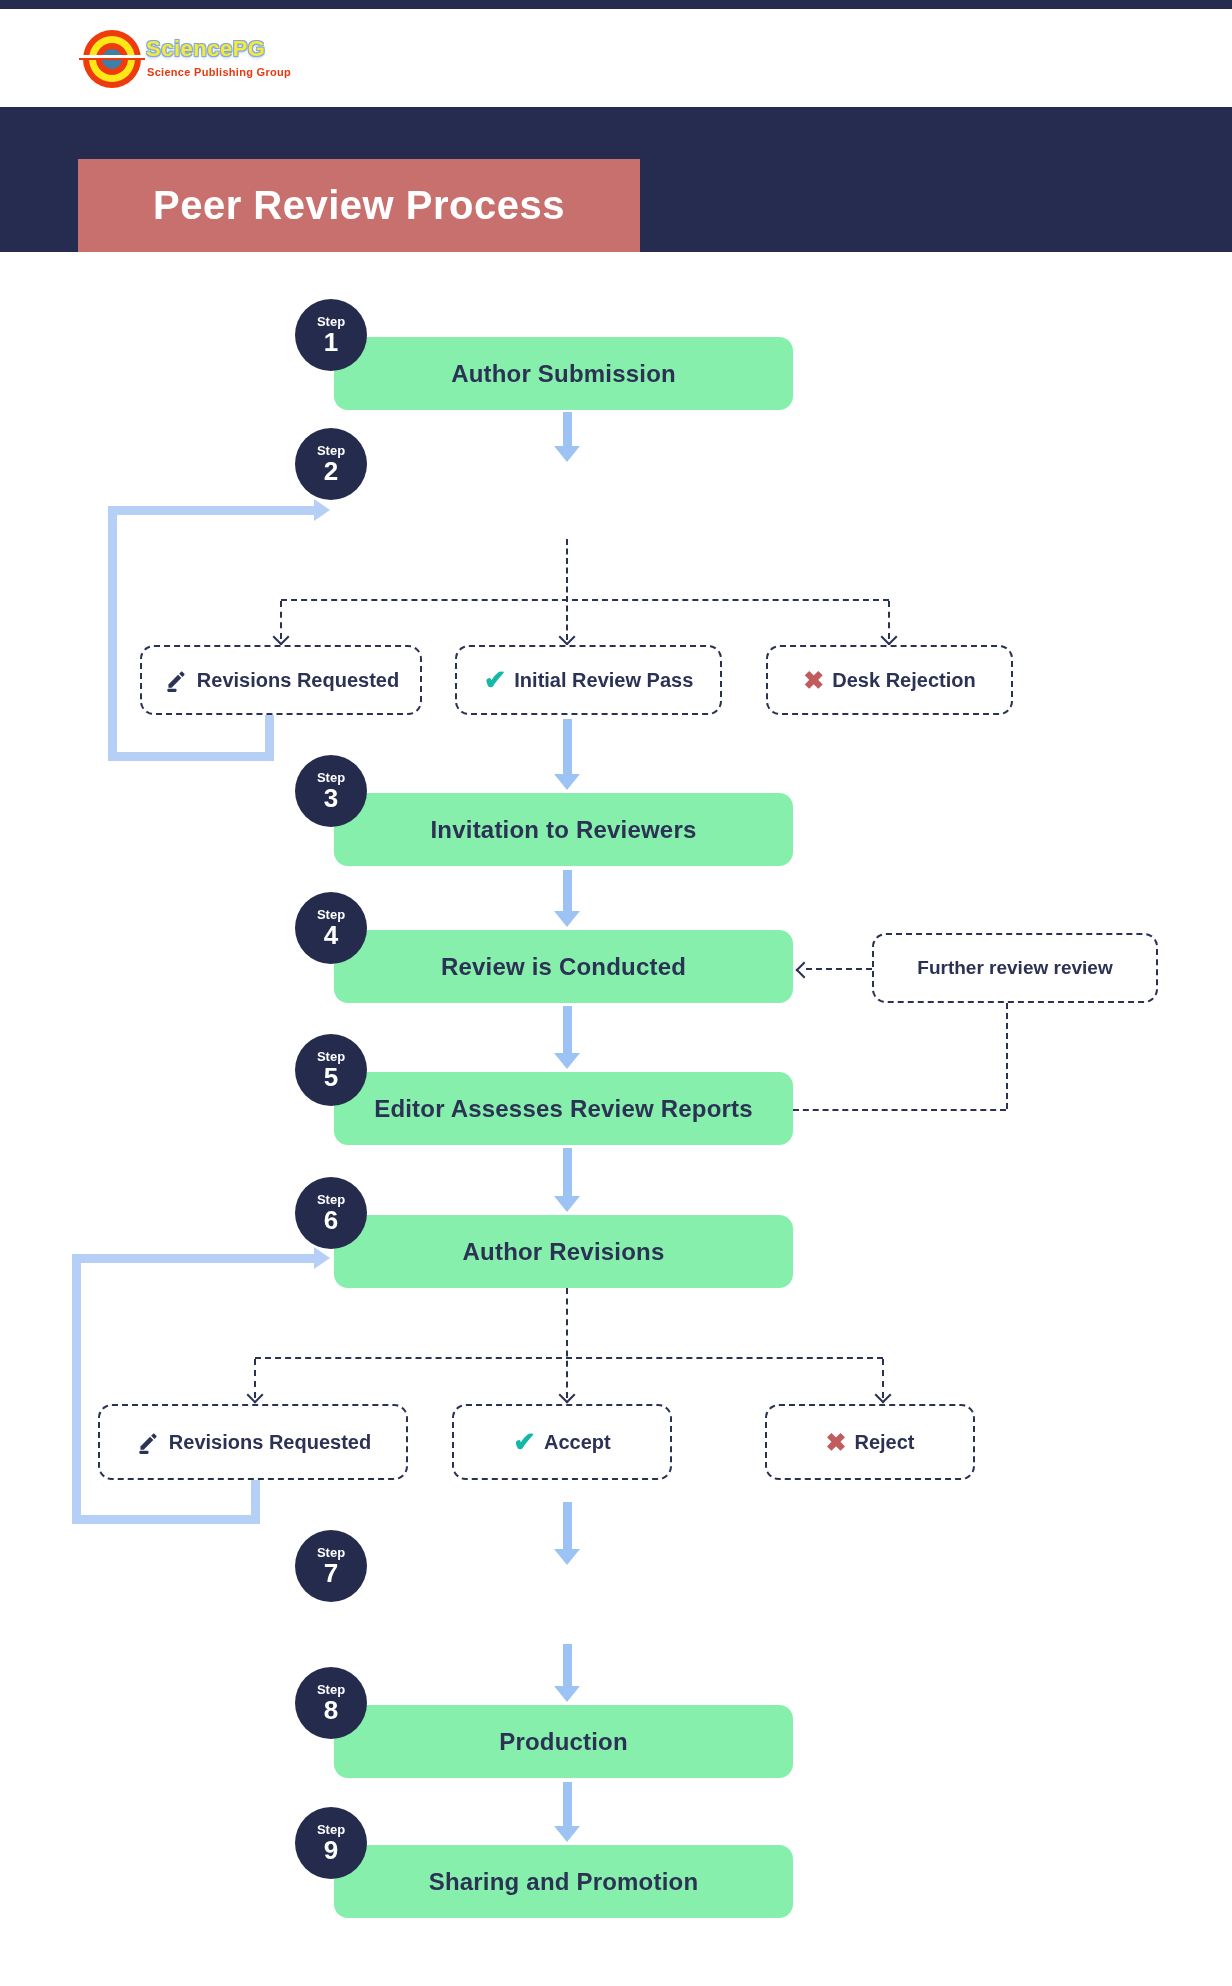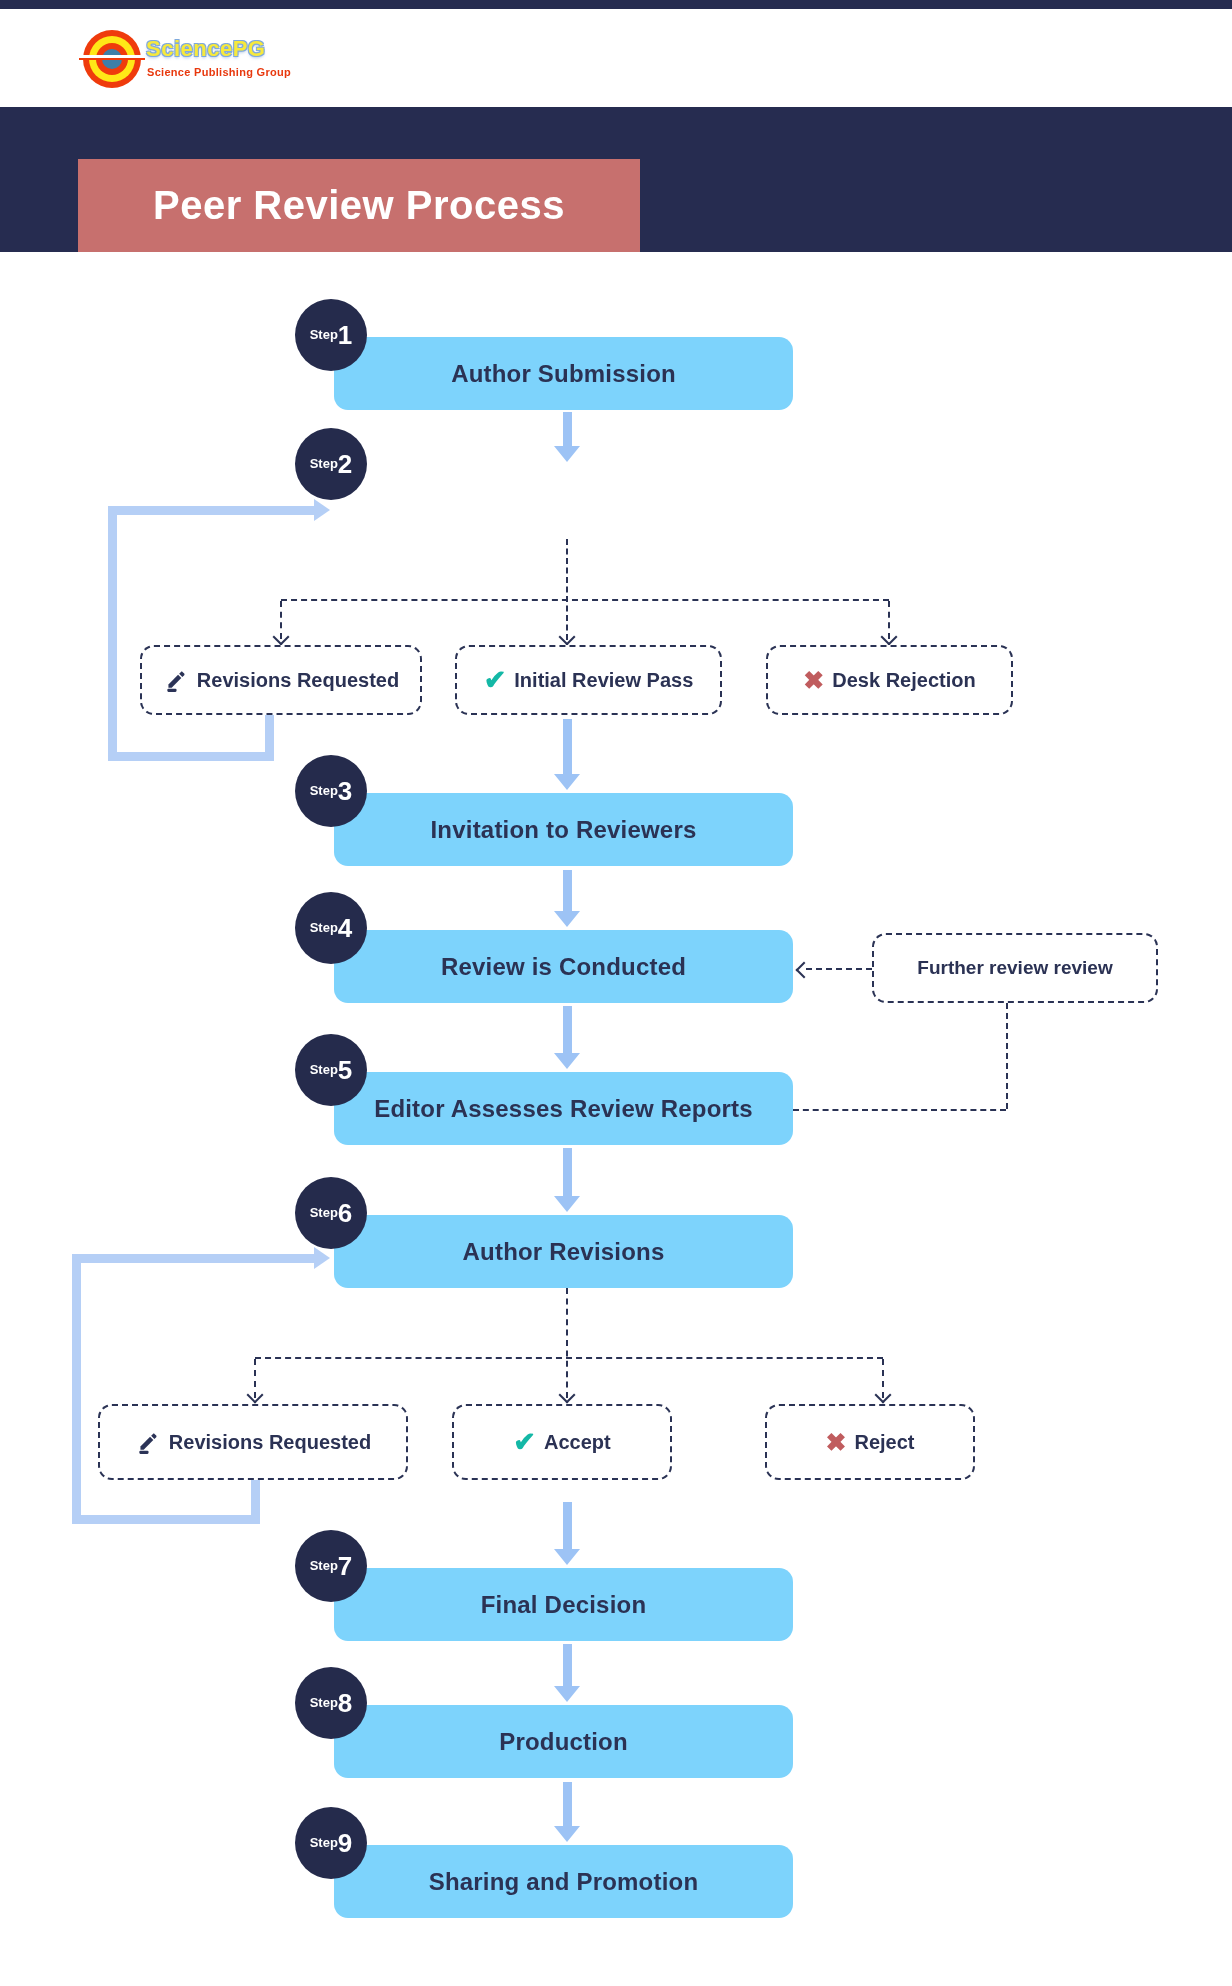--- a/index.html
+++ b/index.html
@@ -25,26 +25,26 @@
   
   .band{position:absolute;left:0;top:107px;width:1232px;height:145px;background:#262C50;}
   .title-box{
     position:absolute;left:78px;top:159px;width:562px;height:93px;background:#C7706E;
     display:flex;align-items:center;justify-content:center;
   }
   .title-box h1{margin:0;font-size:40px;font-weight:bold;color:#ffffff;letter-spacing:.5px;}
   
   .step-badge{
     position:absolute;left:295px;width:72px;height:72px;border-radius:50%;background:#252B4C;
-    display:flex;flex-direction:row;align-items:center;justify-content:center;color:#fff;z-index:3;
+    display:flex;flex-direction:column;align-items:center;justify-content:center;color:#fff;z-index:3;
   }
   .step-word{font-size:13px;font-weight:600;line-height:14px;}
   .step-num{font-size:26px;font-weight:bold;line-height:26px;}
   .step-box{
-    position:absolute;left:334px;width:459px;height:73px;background:#7dd3fc;border-radius:14px;
+    position:absolute;left:334px;width:459px;height:73px;background:#86efac;border-radius:14px;
     display:flex;align-items:center;justify-content:center;z-index:2;
     font-size:24px;font-weight:bold;color:#2B3254;letter-spacing:.2px;
   }
   
   .arrow-down{position:absolute;left:554px;width:26px;display:flex;flex-direction:column;align-items:center;}
   .arrow-down .stem{width:9px;flex:1;background:#9DC3F5;}
   .arrow-down .head{width:0;height:0;border-left:13px solid transparent;border-right:13px solid transparent;border-top:16px solid #9DC3F5;}
   
   .loopseg{position:absolute;background:#B5CFF6;z-index:1;}
   .loop-head{position:absolute;width:0;height:0;border-top:11px solid transparent;border-bottom:11px solid transparent;border-left:16px solid #B5CFF6;z-index:1;}
@@ -228,23 +228,20 @@
 
   <div class="arrow-down" style="top:1502px;height:63px">
       <div class="stem"></div>
       <div class="head"></div>
     </div>
 
   <div class="step-badge" style="top:1530px">
     <span class="step-word">Step</span>
     <span class="step-num">7</span>
   </div>
-  <div class="step-box" style="top:1568px">
-    <span>Final Decision</span>
-  </div>
   <div class="arrow-down" style="top:1644px;height:58px">
       <div class="stem"></div>
       <div class="head"></div>
     </div>
 
   <div class="step-badge" style="top:1667px">
     <span class="step-word">Step</span>
     <span class="step-num">8</span>
   </div>
   <div class="step-box" style="top:1705px">

